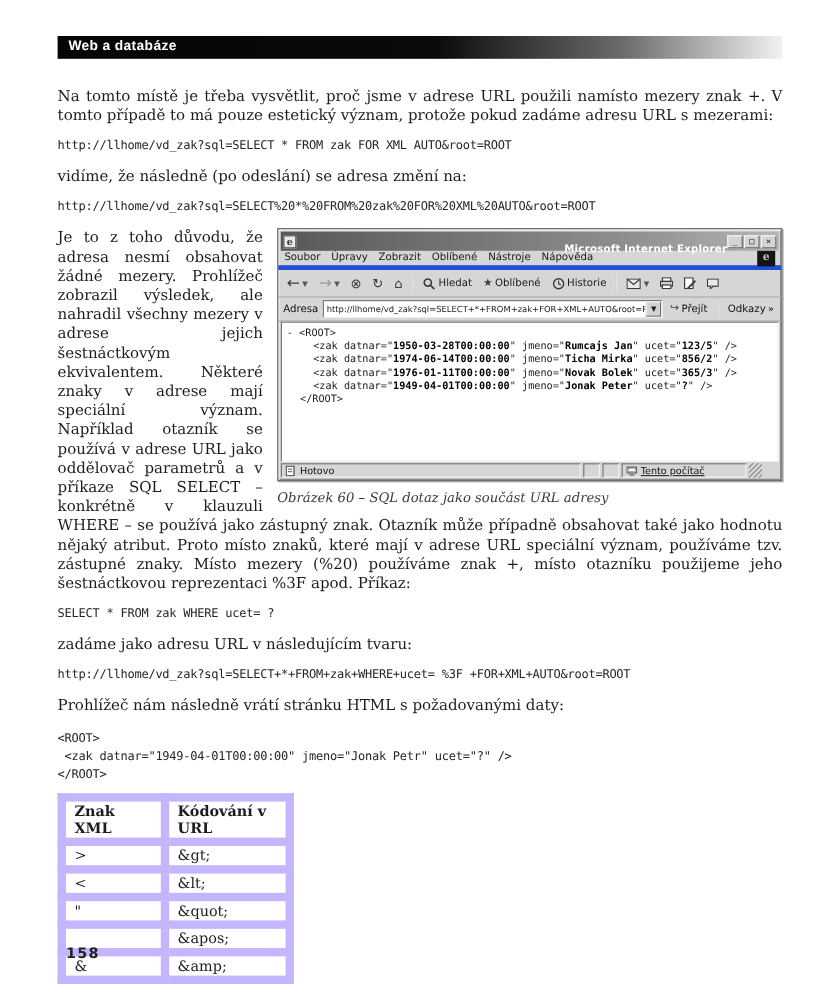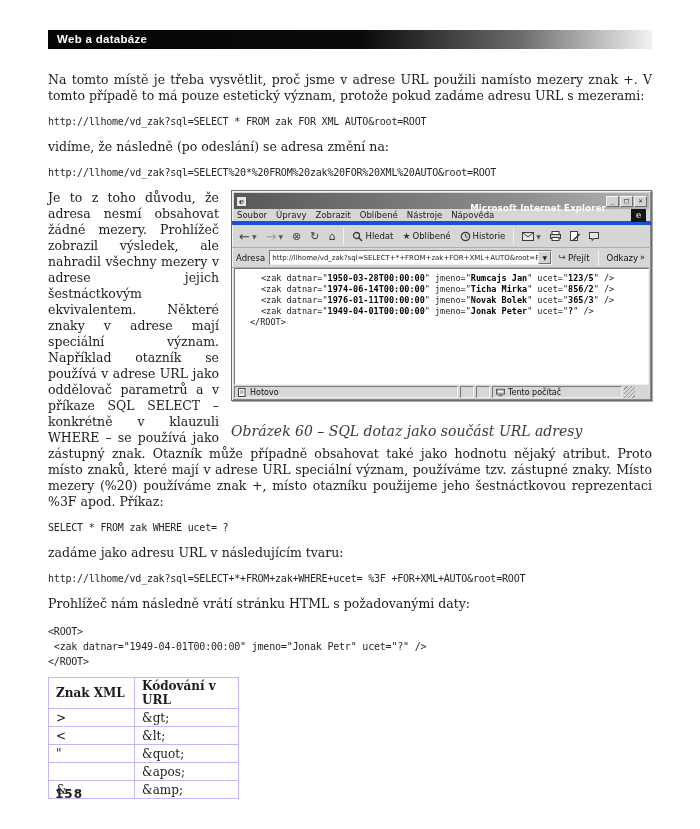--- a/index.html
+++ b/index.html
@@ -18,21 +18,21 @@
 
   .content { position:absolute; left:48px; top:60px; width:604px; }
 
   p.body { font-size:12.5px; line-height:16px; text-align:justify; margin-top:12px; }
   .code { font-family:"DejaVu Sans Mono","Liberation Mono",monospace; font-size:10px; letter-spacing:-.2px; color:#262626; margin-top:12px; white-space:pre; }
   .code-block { font-family:"DejaVu Sans Mono","Liberation Mono",monospace; font-size:10px; letter-spacing:-.2px; color:#262626; margin-top:12px; line-height:15px; white-space:pre; }
 
   .flow { margin-top:12px; }
   .flow::after { content:""; display:block; clear:both; }
   .figure { float:right; width:421px; margin-left:12px; margin-bottom:2px; }
-  .fig-caption { font-style:italic; font-size:14px; color:#3a3a3a; margin-top:22px; font-family:"DejaVu Serif",serif; }
+  .fig-caption { font-style:italic; font-size:11px; color:#3a3a3a; margin-top:7px; font-family:"DejaVu Serif",serif; }
 
   
   .ie-window {
     width:421px; height:211px; background:#d6d6d6;
     border:1px solid #6e6e6e;
     box-shadow: inset 1px 1px 0 #f4f4f4, inset -1px -1px 0 #8a8a8a, 1px 1px 0 #aaa;
     display:flex; flex-direction:column;
     font-family:"DejaVu Sans","Liberation Sans",sans-serif; font-size:9px; color:#111;
   }
   .titlebar { height:16px; margin:2px 2px 0 2px; background:linear-gradient(90deg,#585858 0%,#8f8f8f 70%,#b5b5b5 100%); display:flex; align-items:center; padding:0 2px; flex:0 0 auto; }
@@ -65,27 +65,27 @@
   .x-line { white-space:pre; }
   .x-row { padding-left:22px; }
   .x-close { padding-left:11px; }
   .x-line b { font-weight:bold; color:#000; }
   .x-toggle { color:#333; }
 
   .statusbar { height:15px; display:flex; gap:2px; padding:1px 16px 2px 2px; flex:0 0 auto; font-size:8px; }
   .st-cell { border:1px solid; border-color:#7a7a7a #f0f0f0 #f0f0f0 #7a7a7a; display:flex; align-items:center; gap:3px; padding:0 3px; overflow:hidden; white-space:nowrap; }
   .st-left { flex:1; }
   .st-tiny { width:14px; flex:0 0 auto; }
-  .st-right { width:130px; flex:0 0 auto; }
+  .st-right { width:104px; flex:0 0 auto;text-decoration:underline; }
   .st-grip { width:11px; flex:0 0 auto; background:repeating-linear-gradient(135deg,#d6d6d6 0 2px,#9a9a9a 2px 3px); border:none; }
   .st-icon { width:9px; height:9px; flex:0 0 auto; }
 
   
   table.enc { border-collapse:collapse; margin-top:8px; font-size:12px; }
-  table.enc th, table.enc td { border:1px solid #c4b5fd; padding:1px 7px; height:18px; text-align:left; font-weight:normal; }
+  table.enc th, table.enc td { border:7px solid #c4b5fd; padding:1px 7px; height:18px; text-align:left; font-weight:normal; }
   table.enc th { font-weight:bold; }
   table.enc .c1 { width:86px; }
   table.enc .c2 { width:104px; }
 
   .page-number { position:absolute; left:55px; top:787px; font-family:"DejaVu Sans",sans-serif; font-weight:bold; font-size:12px; letter-spacing:1px; color:#222; }
 </style>
 </head>
 <body>
 
 <div class="page">
@@ -205,20 +205,21 @@
               <span>Přejít</span>
             </span>
             <span class="tb-sep"></span>
             <span class="links">
               <span>Odkazy</span>
               <span style="font-size:8px;">»</span>
             </span>
           </div>
 
           <div class="ie-content">
+            <div class="x-line"><span class="x-toggle">-</span> <span>&lt;ROOT&gt;</span></div>
             <div>
                 <div class="x-line x-row">&lt;zak datnar="<b>1950-03-28T00:00:00</b>" jmeno="<b>Rumcajs Jan</b>" ucet="<b>123/5</b>" /&gt;</div>
                 <div class="x-line x-row">&lt;zak datnar="<b>1974-06-14T00:00:00</b>" jmeno="<b>Ticha Mirka</b>" ucet="<b>856/2</b>" /&gt;</div>
                 <div class="x-line x-row">&lt;zak datnar="<b>1976-01-11T00:00:00</b>" jmeno="<b>Novak Bolek</b>" ucet="<b>365/3</b>" /&gt;</div>
                 <div class="x-line x-row">&lt;zak datnar="<b>1949-04-01T00:00:00</b>" jmeno="<b>Jonak Peter</b>" ucet="<b>?</b>" /&gt;</div>
               </div>
             <div class="x-line x-close">&lt;/ROOT&gt;</div>
           </div>
 
           <div class="statusbar">

